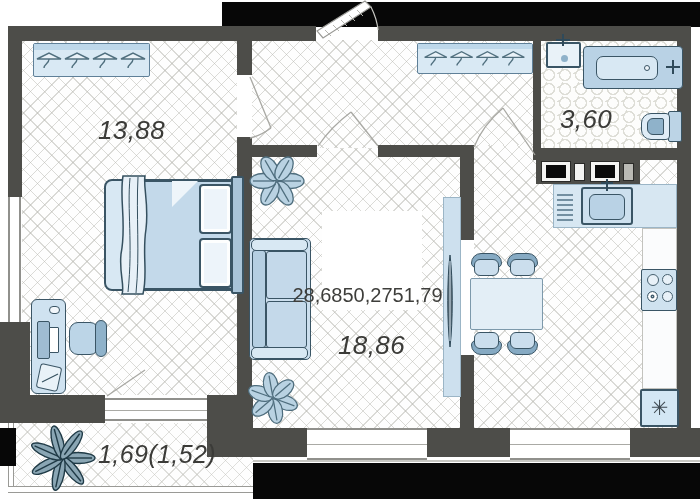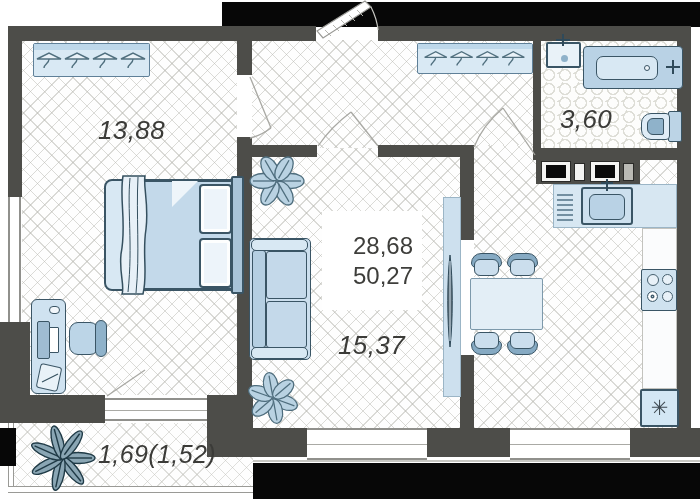--- a/index.html
+++ b/index.html
@@ -20,22 +20,22 @@
   .winV{position:absolute;background:#fff;border-left:2px solid #90908c;border-right:2px solid #90908c;box-sizing:border-box;z-index:5;}
   .winH{position:absolute;background:#fff;border-top:2px solid #90908c;border-bottom:2px solid #90908c;box-sizing:border-box;z-index:5;}
   .winH i{position:absolute;left:0;right:0;top:50%;height:1px;background:#aaaaa5;display:block;}
   .glaz{position:absolute;background:#fff;box-sizing:border-box;z-index:2;}
   
   .f{position:absolute;box-sizing:border-box;border:1.5px solid #3a5565;background:#d5e5f1;z-index:10;}
   .nf{position:absolute;box-sizing:border-box;z-index:11;}
   
   .lbl{position:absolute;font-style:italic;font-size:26px;color:#3b3b38;letter-spacing:.4px;white-space:nowrap;z-index:30;}
   .sumbox{position:absolute;left:322px;top:211px;width:100px;height:99px;background:#ffffff;z-index:25;
-          display:flex;flex-direction:column;justify-content:center;align-items:flex-end;
-          padding-right:9px;box-sizing:border-box;font-size:24px;line-height:30px;color:#3e3e3b;}
+          display:flex;flex-direction:row;justify-content:center;align-items:flex-end;
+          padding-right:9px;box-sizing:border-box;font-size:20px;line-height:30px;color:#3e3e3b;}
   .chair{position:absolute;width:31px;height:24px;z-index:11;}
   .chair .back{position:absolute;left:0;right:0;height:15px;background:#86aac3;border:1.5px solid #3a5565;box-sizing:border-box;}
   .chair .seat{position:absolute;left:3px;right:3px;height:17px;background:#cbdeed;border:1.5px solid #3a5565;border-radius:6px;box-sizing:border-box;}
   .chairT .back{top:0;border-radius:10px 10px 5px 5px;}
   .chairT .seat{top:6px;}
   .chairB .back{bottom:0;border-radius:5px 5px 10px 10px;}
   .chairB .seat{bottom:6px;}
   svg.overlay{position:absolute;left:0;top:0;z-index:20;pointer-events:none;}
   .thinline{position:absolute;background:#c7c7c2;z-index:6;}
 </style>
@@ -371,21 +371,22 @@
     <g stroke="#2f4a5a" stroke-width="2">
         <line x1="556" y1="40" x2="570" y2="40"></line>
         <line x1="563" y1="34" x2="563" y2="46"></line>
       </g>
 
     <line x1="42" y1="382" x2="58" y2="374" stroke="#35505f" stroke-width="1.2"></line>
   </svg>
 
   <div class="lbl" style="left:98px;top:115px;">13,88</div>
   <div class="lbl" style="left:560px;top:104px;">3,60</div>
-  <div class="lbl" style="left:338px;top:330px;">15,37</div>
+  <div class="lbl" style="left:338px;top:330px;">18,86</div>
   <div class="lbl" style="left:98px;top:440px;font-size:25px;">1,69(1,52)</div>
 
   <div class="sumbox">
     <span>28,68</span>
     <span>50,27</span>
+    <span>51,79</span>
   </div>
 
 </div>
 
 </body></html>

